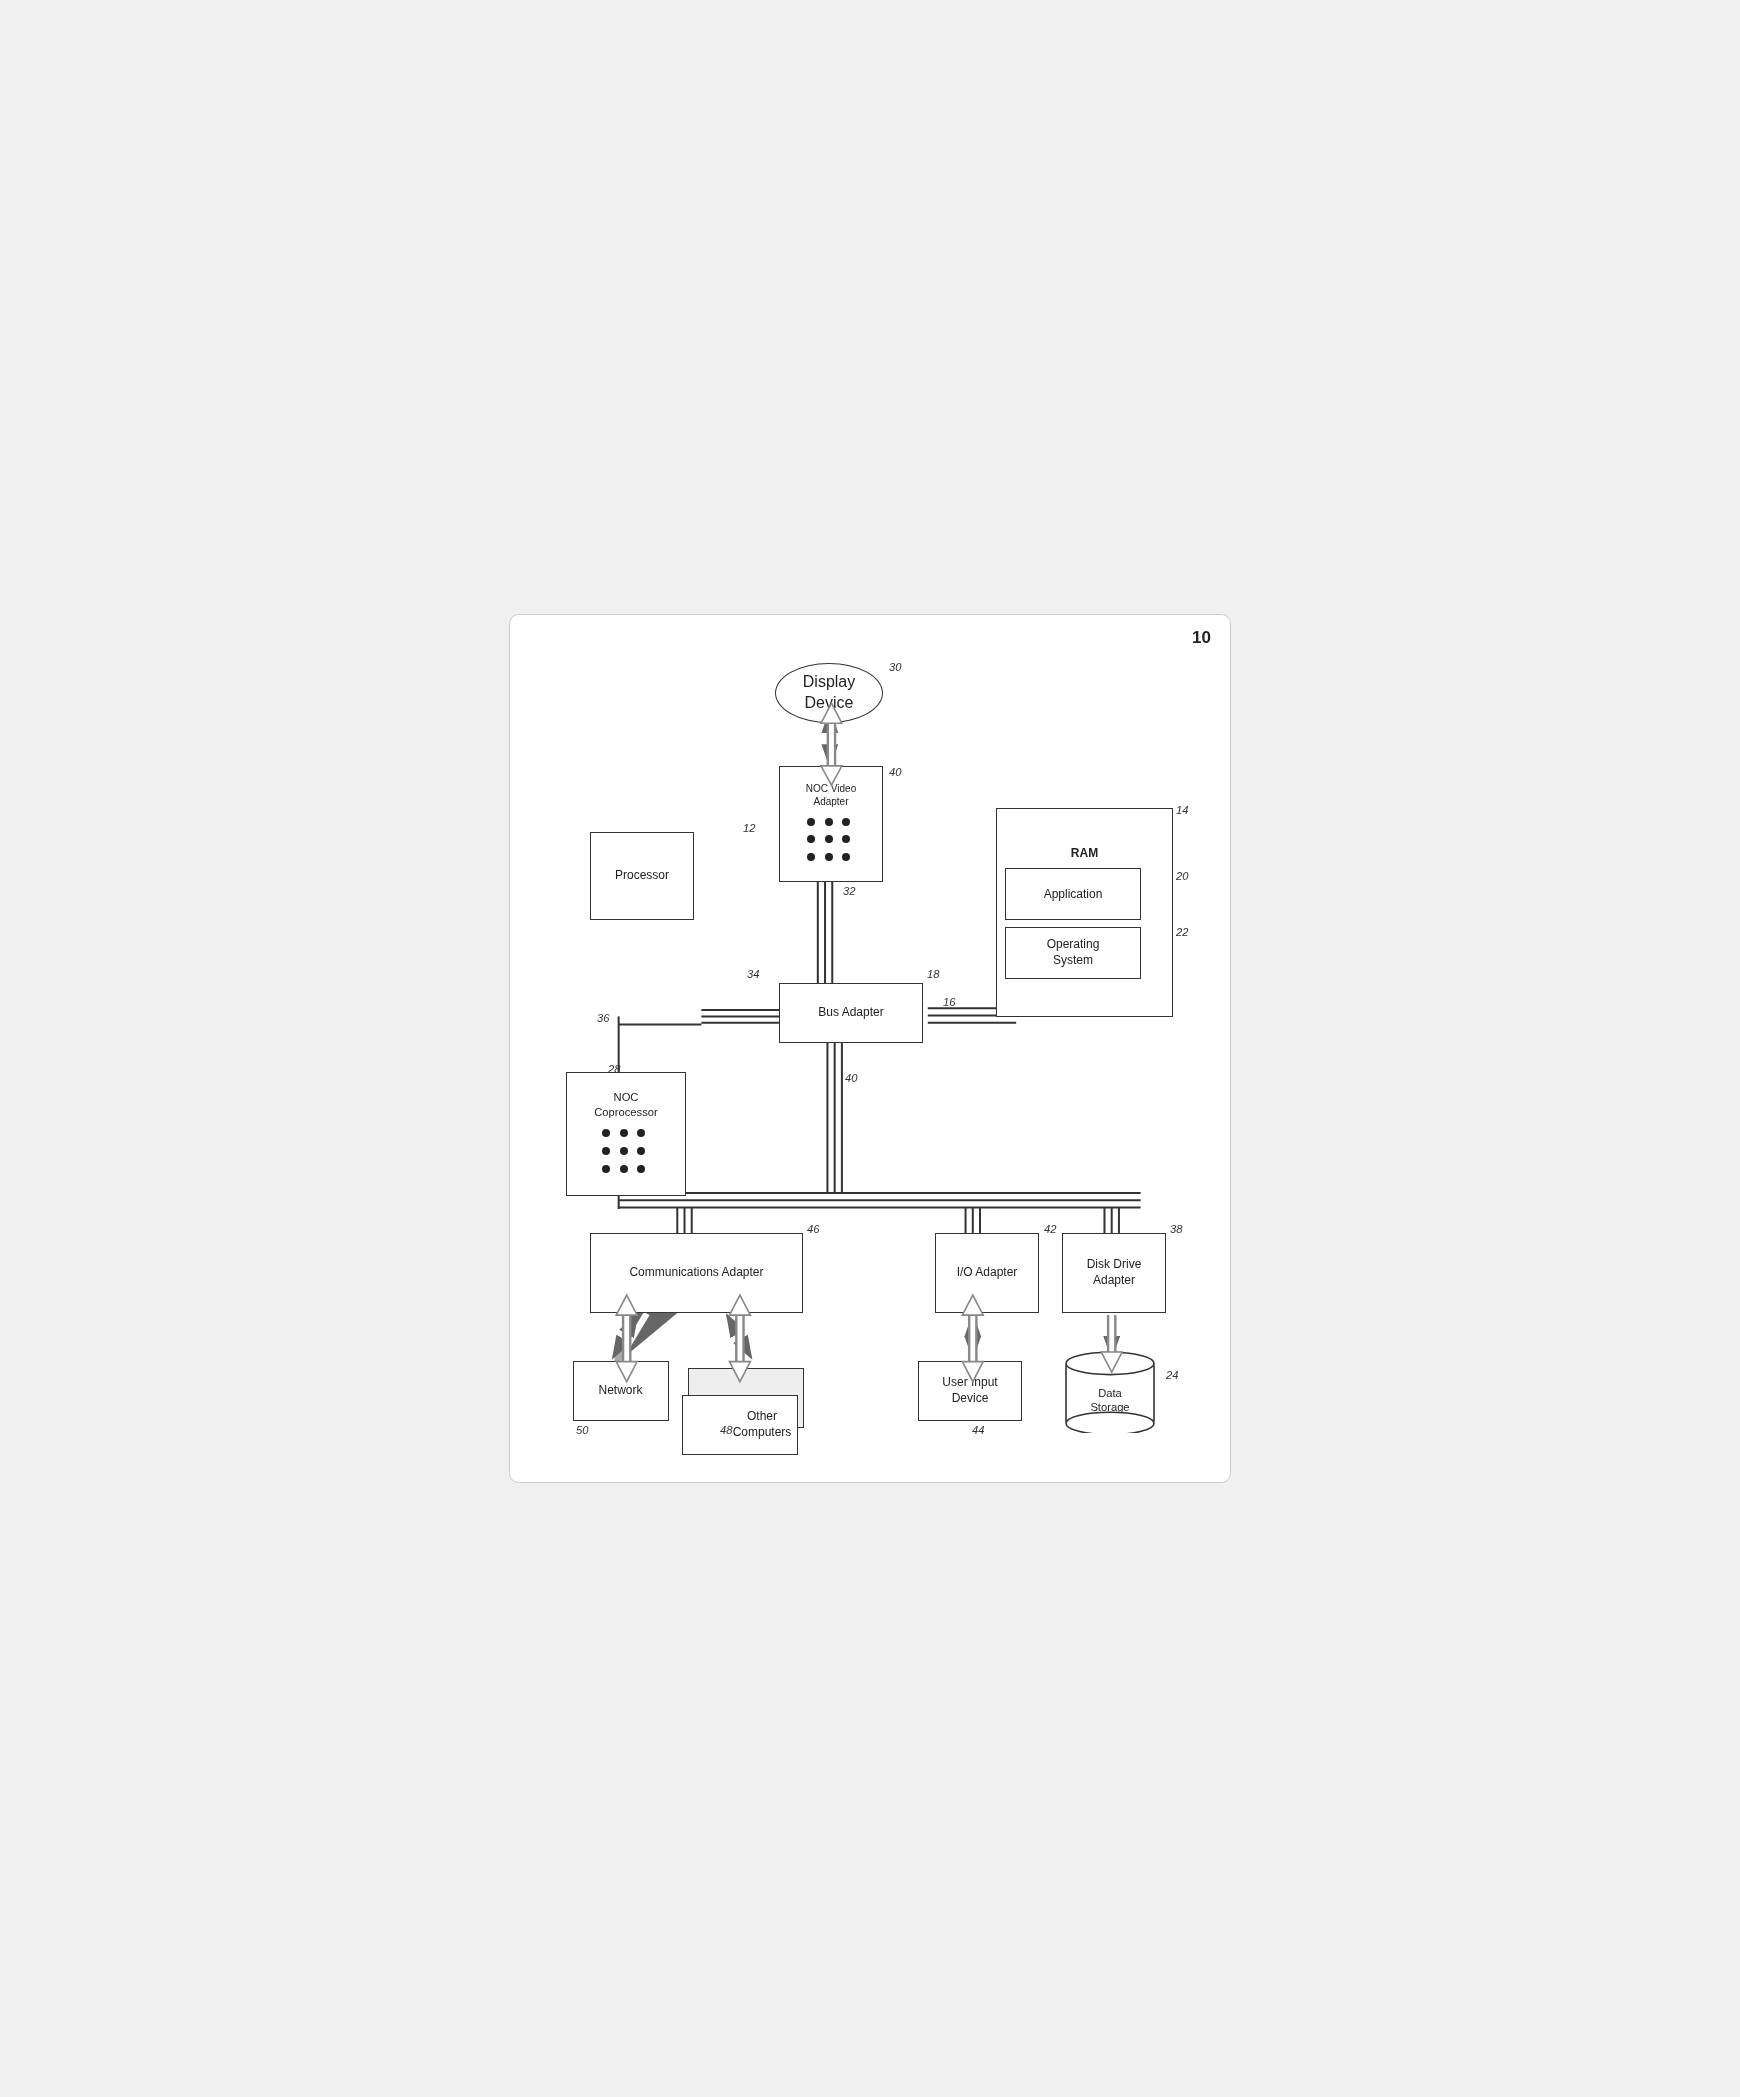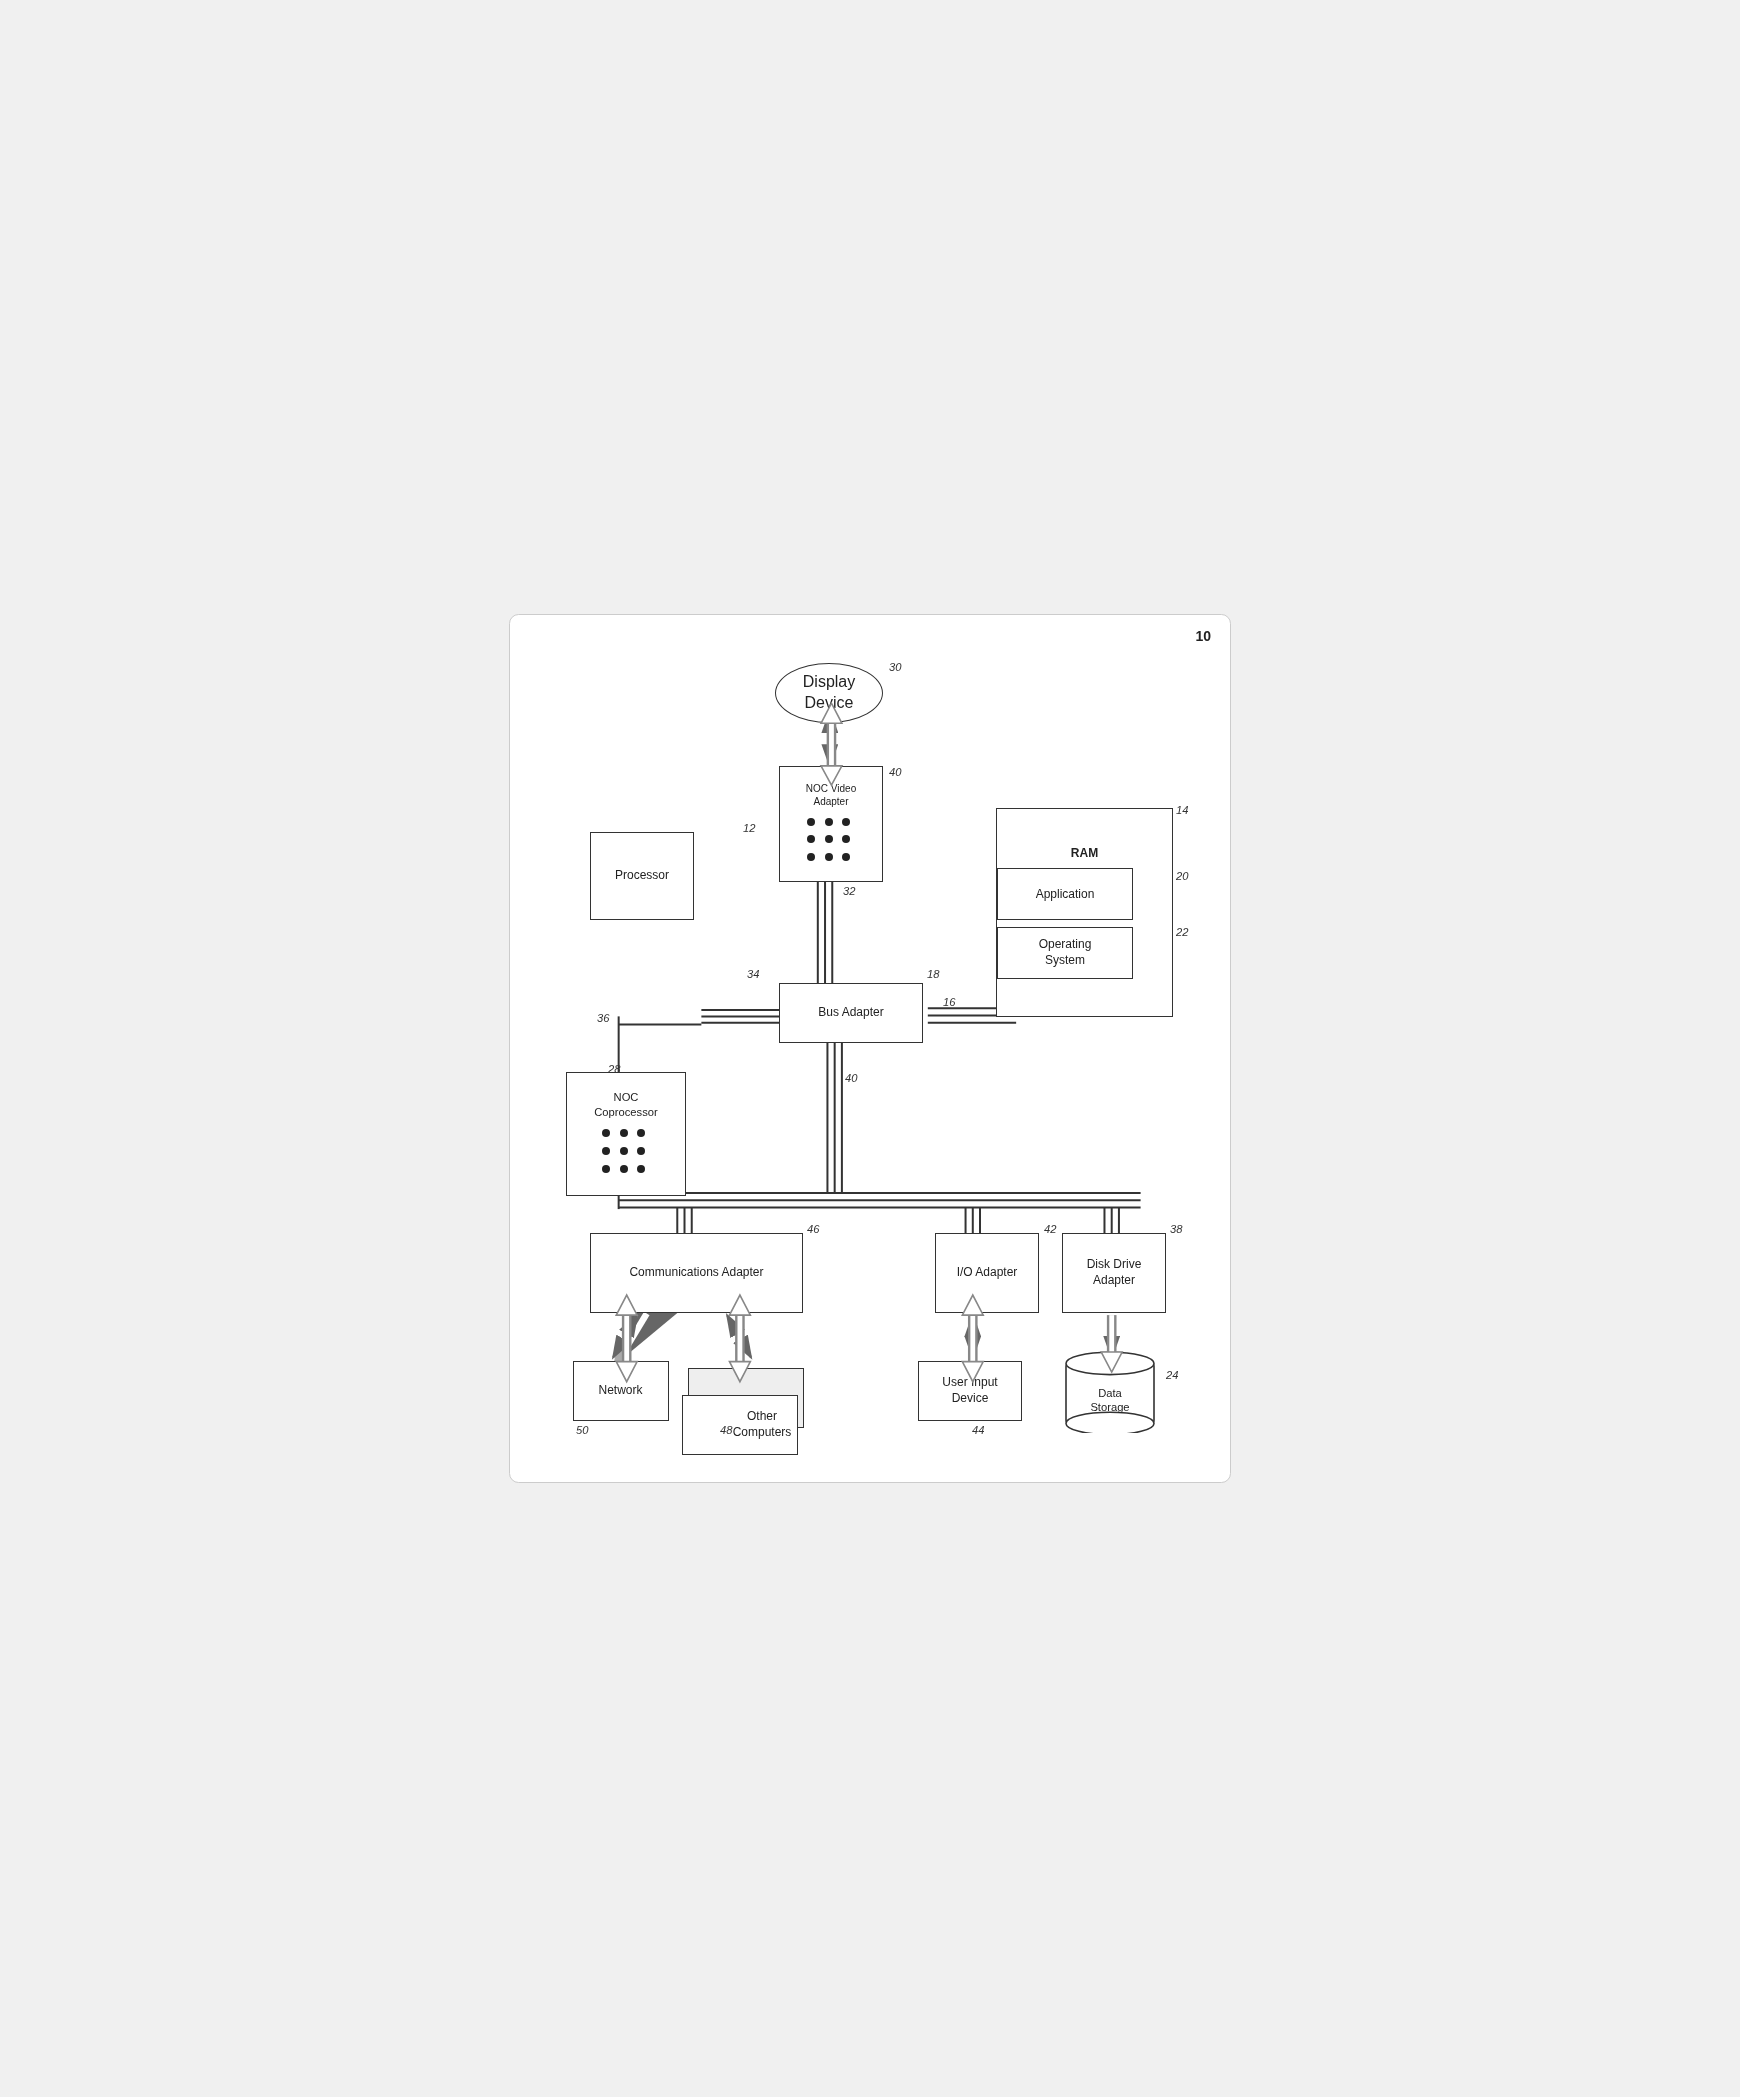--- a/index.html
+++ b/index.html
@@ -18,21 +18,21 @@
       min-height: 867px;
       position: relative;
       border: 1.6px solid #ccc;
       border-radius: 9.6px;
       padding: 32px;
     }
     .diagram-number {
       position: absolute;
       top: 13px;
       right: 19px;
-      font-size: 14px;
+      font-size: 17px;
       font-weight: bold;
       color: #222;
     }
     .diagram-container {
       position: relative;
       width: 100%;
       height: 803px;
     }
     
     .box {
@@ -188,21 +188,21 @@
       </div>
     </div>
     <div class="ref" style="left:347px;top:119px;">40</div>
     <div class="ref" style="left:301px;top:238px;">32</div>
 
     <div class="box" style="left:48px;top:185px;width:104px;height:88px;">
       <span>Processor</span>
     </div>
     <div class="ref" style="left:157px;top:175px;margin-left:44px;">12</div>
 
-    <div class="box" style="left:454px;top:161px;width:177px;height:209px;flex-direction:column;align-items:flex-start;">
+    <div class="box" style="left:454px;top:161px;width:177px;height:209px;padding:8px;flex-direction:column;align-items:flex-start;">
       <div style="font-size:12px;font-weight:bold;margin-bottom:6.4px;align-self:center;">RAM</div>
 
       <div class="box" style="position:relative;left:0;top:0;width:136px;height:52px;margin-bottom:6.4px;">
         <span>Application</span>
       </div>
 
       <div class="box" style="position:relative;left:0;top:0;width:136px;height:52px;">
         <span>Operating<br>System</span>
       </div>
     </div>

